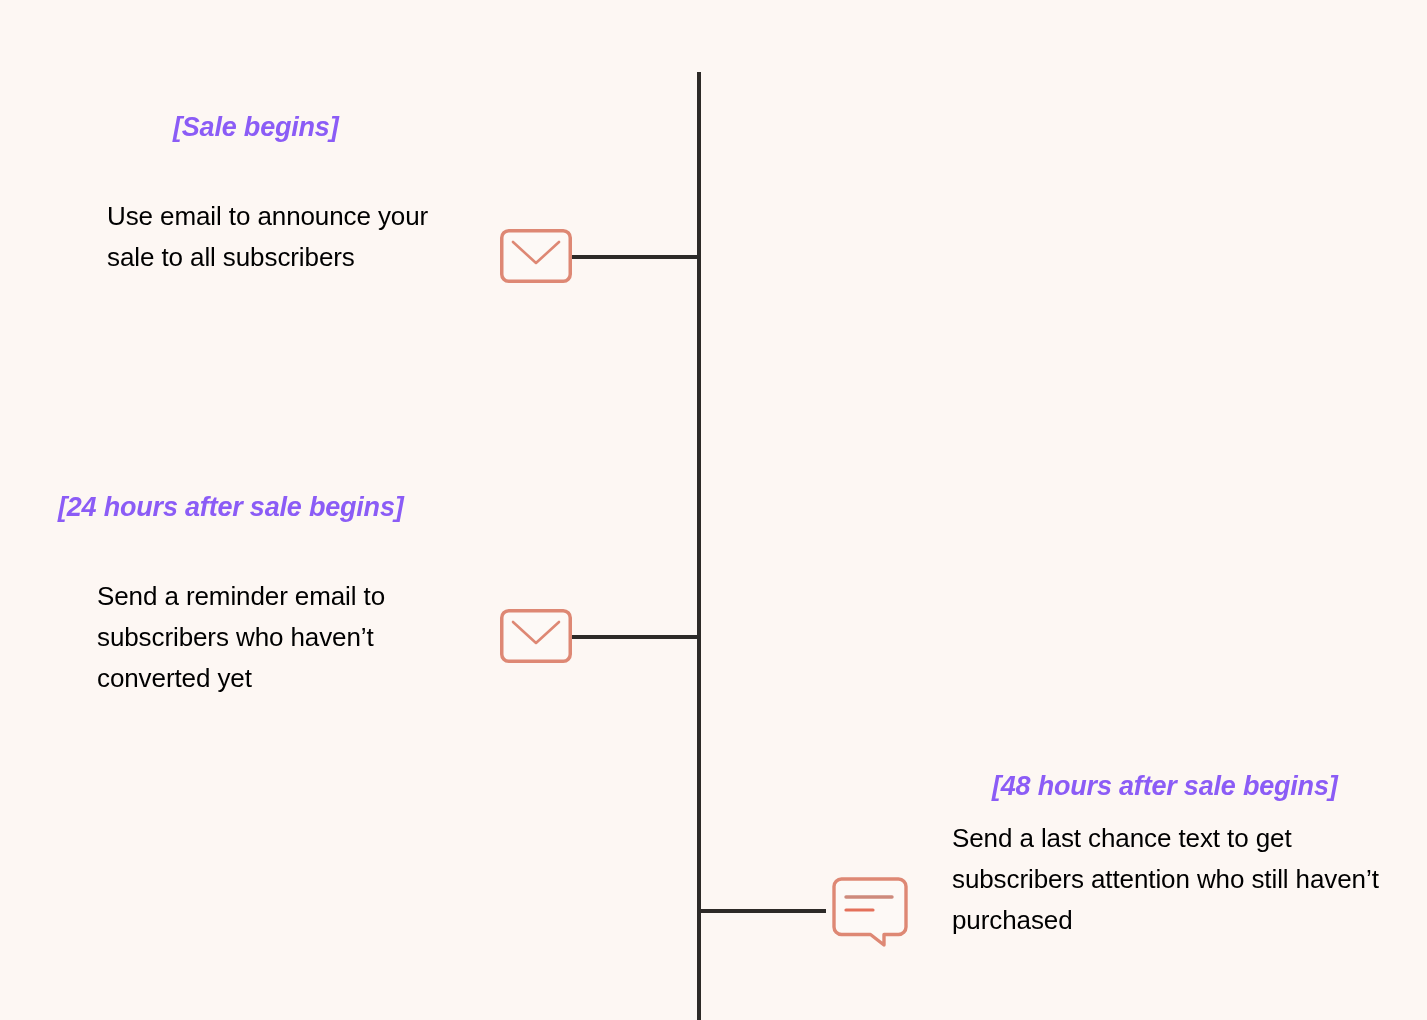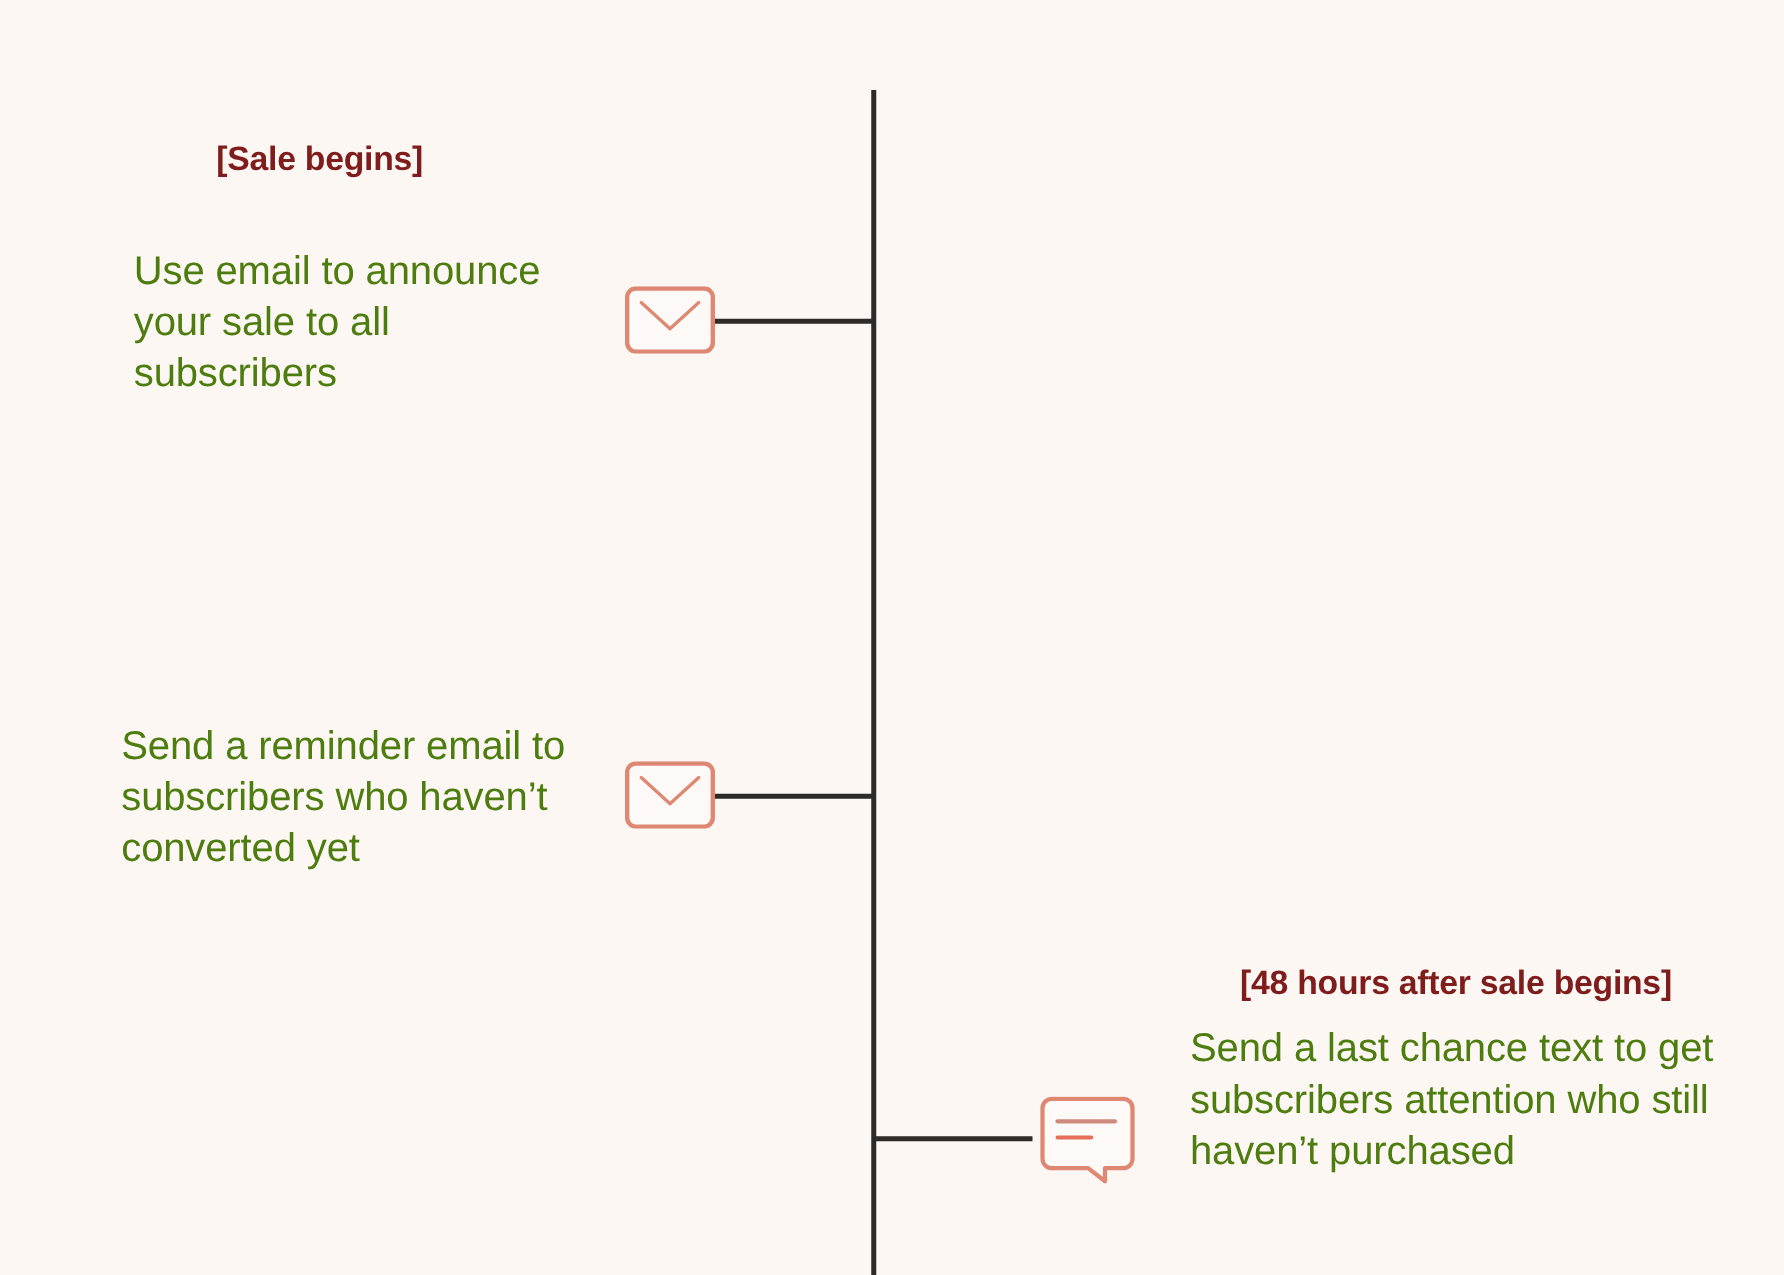--- a/index.html
+++ b/index.html
@@ -41,29 +41,30 @@
   }
   .connector-1 { left: 572px; top: 255px; width: 127px; }
   .connector-2 { left: 572px; top: 635px; width: 127px; }
   .connector-3 { left: 699px; top: 909px; width: 127px; }
 
   
   .event-heading {
     position: absolute;
     font-size: 27px;
     font-weight: bold;
-    color: #7f1d1d;
+    color: #8b5cf6;
     letter-spacing: -0.2px;
     white-space: nowrap;
+    font-style: italic;
   }
   .event-body {
     position: absolute;
-    font-size: 32px;
+    font-size: 26px;
     font-weight: normal;
-    color: #4d7c0f;
+    color: #000000;
     line-height: 41px;
     letter-spacing: -0.1px;
   }
 
   
   .heading-1 { left: 173px; top: 112px; }
   .body-1    { left: 107px; top: 196px; width: 360px; }
 
   
   .heading-2 { left: 58px;  top: 492px; }
@@ -98,20 +99,21 @@
 
   <div class="icon-box icon-envelope-1">
     <svg class="icon-svg" width="72" height="54" viewBox="0 0 72 54" xmlns="http://www.w3.org/2000/svg">
       <rect x="1.75" y="1.75" width="68.5" height="50.5" rx="7" ry="7" fill="#FDF9F6" stroke="#DE8874" stroke-width="3.5"></rect>
       <path d="M 13 13 L 36 34 L 59 13" fill="none" stroke="#DE8874" stroke-width="2.6" stroke-linecap="round" stroke-linejoin="round"></path>
     </svg>
   </div>
 
   <div class="connector connector-2"></div>
 
+  <div class="event-heading heading-2">[24 hours after sale begins]</div>
 
   <div class="event-body body-2">Send a reminder email to subscribers who haven’t converted yet</div>
 
   <div class="icon-box icon-envelope-2">
     <svg class="icon-svg" width="72" height="54" viewBox="0 0 72 54" xmlns="http://www.w3.org/2000/svg">
       <rect x="1.75" y="1.75" width="68.5" height="50.5" rx="7" ry="7" fill="#FDF9F6" stroke="#DE8874" stroke-width="3.5"></rect>
       <path d="M 13 13 L 36 34 L 59 13" fill="none" stroke="#DE8874" stroke-width="2.6" stroke-linecap="round" stroke-linejoin="round"></path>
     </svg>
   </div>
 

